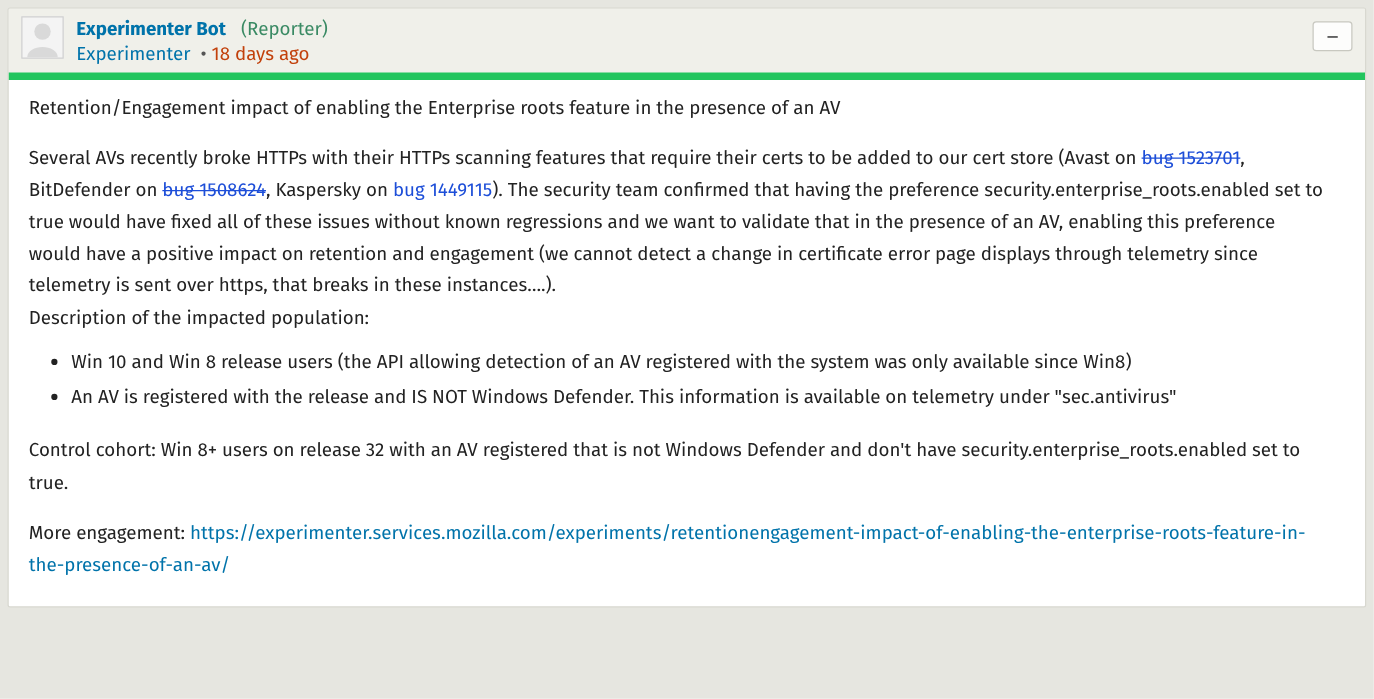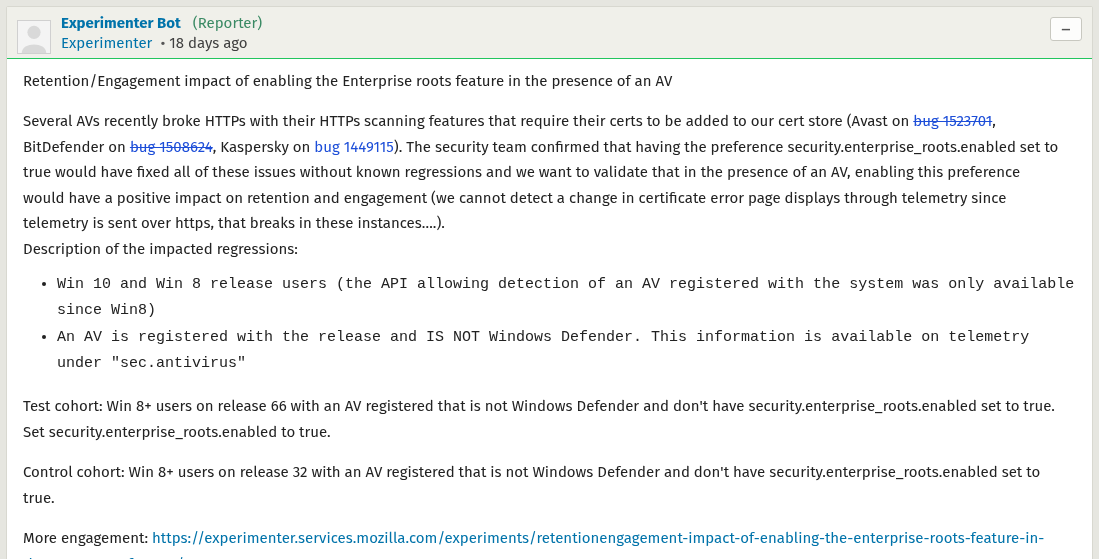--- a/index.html
+++ b/index.html
@@ -12,41 +12,41 @@
     line-height: 1.7;
     color: #222;
   }
   .comment {
     background: #fff;
     border: 1px solid #d8d8d0;
     border-radius: 2px;
   }
   .comment-header {
     display: flex;
-    align-items: flex-end;
+    align-items: flex-start;
     padding: 6px 10px 4px 10px;
     background: #f0f0ea;
-    border-bottom: 1px solid #22c55e;
+    border-bottom: 6px solid #22c55e;
     position: relative;
   }
   .avatar {
     width: 34px;
     height: 34px;
     background: #f4f4f4;
     border: 1px solid #d0d0d0;
     margin-right: 10px;
     flex-shrink: 0;
     position: relative;
   }
   .avatar svg { width: 100%; height: 100%; }
   .author-line { font-size: 15px; line-height: 1.35; }
   .author-name { color: #0073aa; font-weight: 700; text-decoration: none; }
   .reporter-badge { color: #3a8a64; margin-left: 8px; }
   .desc-link { color: #0073aa; text-decoration: none; }
-  .timestamp { color: #404040; }
+  .timestamp { color: #c2410c; }
   .sep { color: #555; padding: 0 4px; }
   .collapse-btn {
     position: absolute;
     right: 10px;
     top: 10px;
     width: 32px;
     height: 24px;
     border: 1px solid #c8c8c0;
     border-radius: 3px;
     background: #fdfdfc;
@@ -56,21 +56,21 @@
     display: flex;
     align-items: center;
     justify-content: center;
     cursor: pointer;
   }
   .comment-body {
     padding: 10px 16px 20px 16px;
   }
   .comment-body p { margin: 0 16px 15px 0; }
   .comment-body p.tight { margin-bottom: 0; }
-  .comment-body ul { margin: 10px 0 18px 0; padding-left: 34px; font-family: Liberation Mono, monospace; }
+  .comment-body ul { margin: 10px 0 18px 0; padding-left: 34px; }
   .comment-body li { margin: 2px 0; }
   a.buglink { color: #1d4ed8; text-decoration: none; }
   a.strike { text-decoration: line-through; }
   a.longlink { color: #0073aa; text-decoration: none; }
 </style>
 </head>
 <body>
 
 <div class="comment">
 
@@ -95,28 +95,27 @@
       <span>–</span>
     </div>
   </div>
 
   <div class="comment-body">
     <p>Retention/Engagement impact of enabling the Enterprise roots feature in the presence of an AV</p>
 
     <p class="tight">
       <span>Several AVs recently broke HTTPs with their HTTPs scanning features that require their certs to be added to our cert store (Avast on </span><a href="#" class="buglink strike">bug 1523701</a><span>, BitDefender on </span><a href="#" class="buglink strike">bug 1508624</a><span>, Kaspersky on </span><a href="#" class="buglink">bug 1449115</a><span>). The security team confirmed that having the preference security.enterprise_roots.enabled set to true would have fixed all of these issues without known regressions and we want to validate that in the presence of an AV, enabling this preference would have a positive impact on retention and engagement (we cannot detect a change in certificate error page displays through telemetry since telemetry is sent over https, that breaks in these instances….).</span>
     </p>
-    <p class="tight">Description of the impacted regressions:</p>
+    <p class="tight">Description of the impacted population:</p>
 
     <ul>
       <li>Win 10 and Win 8 release users (the API allowing detection of an AV registered with the system was only available since Win8)</li>
       <li>An AV is registered with the release and IS NOT Windows Defender. This information is available on telemetry under "sec.antivirus"</li>
     </ul>
 
-    <p>Test cohort: Win 8+ users on release 66 with an AV registered that is not Windows Defender and don't have security.enterprise_roots.enabled set to true. Set security.enterprise_roots.enabled to true.</p>
     <p>Control cohort: Win 8+ users on release 32 with an AV registered that is not Windows Defender and don't have security.enterprise_roots.enabled set to true.</p>
 
     <p class="tight">
       <span>More engagement: </span><a href="#" class="longlink">https://experimenter.services.mozilla.com/experiments/retentionengagement-impact-of-enabling-the-enterprise-roots-feature-in-the-presence-of-an-av/</a>
     </p>
   </div>
 
 </div>
 
 </body></html>

